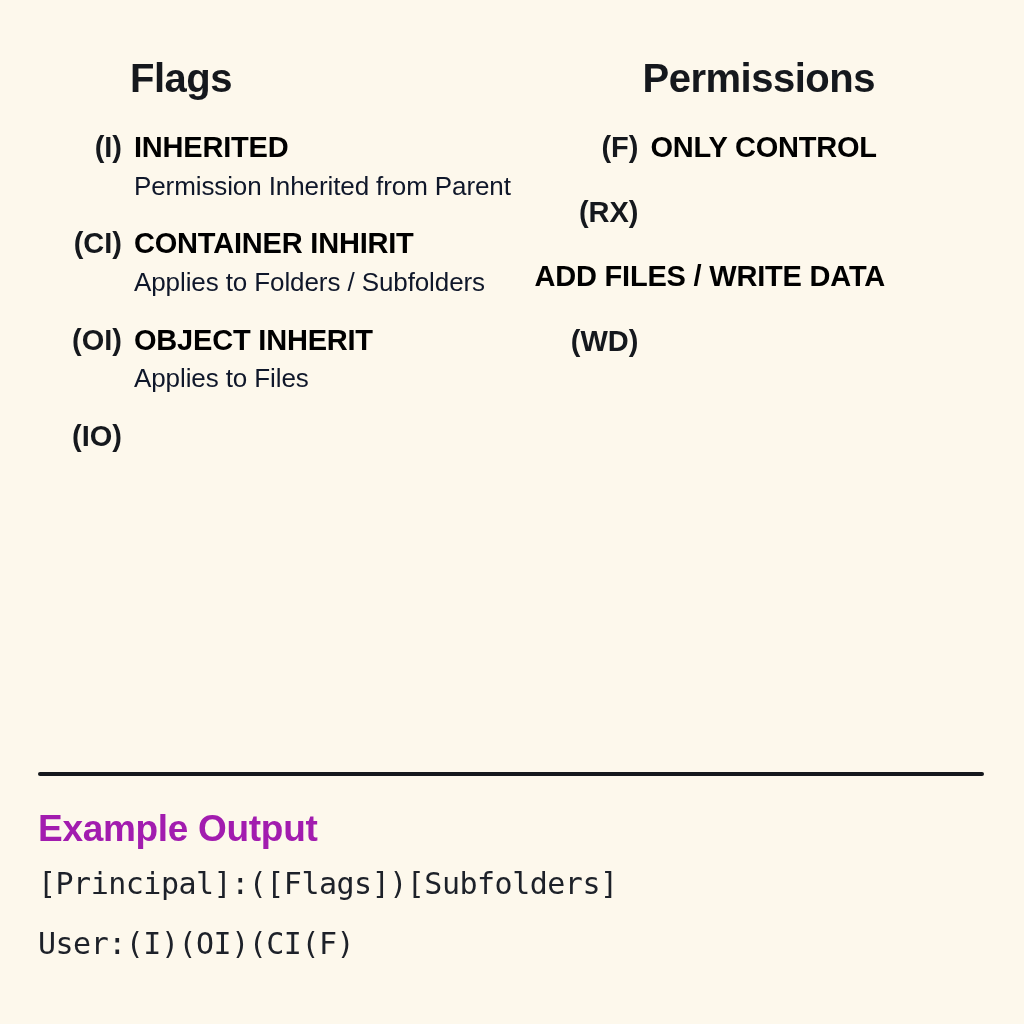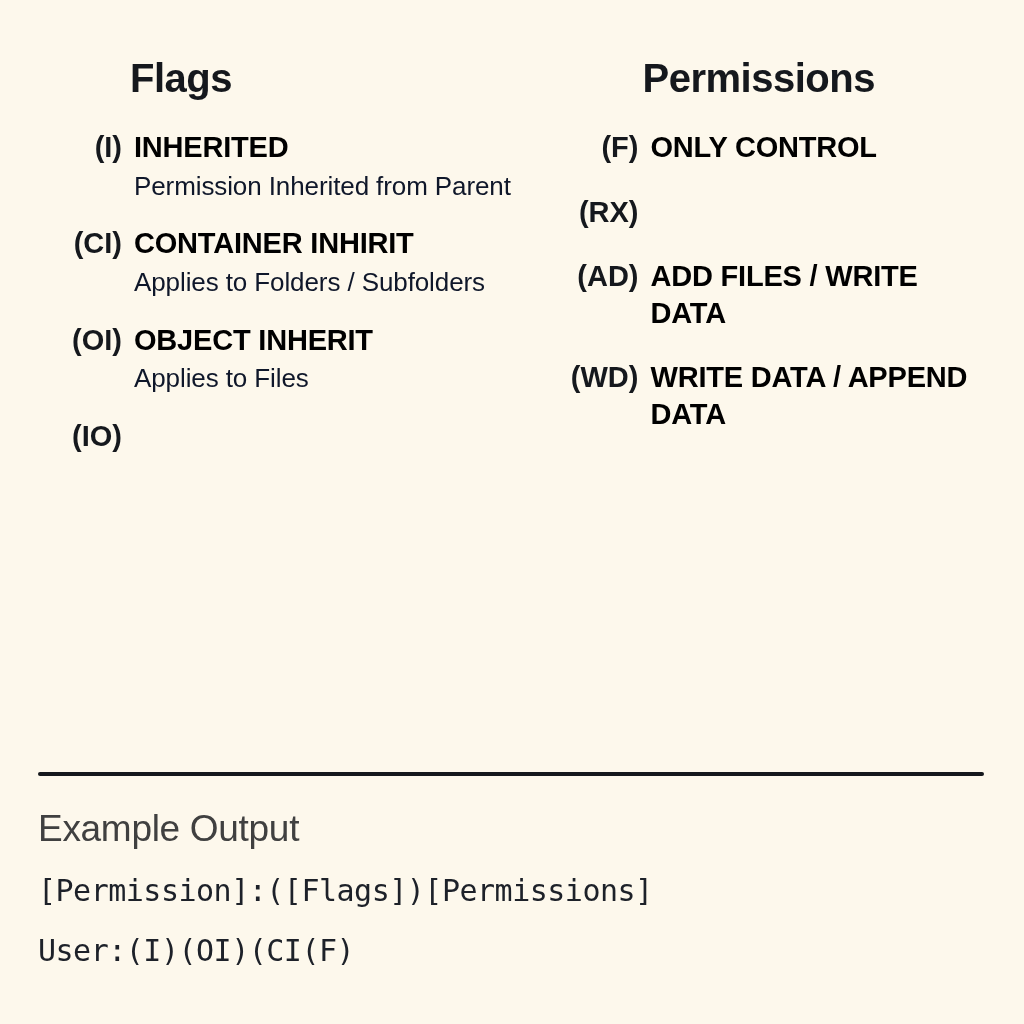--- a/index.html
+++ b/index.html
@@ -99,23 +99,23 @@
 
   
   .example {
     position: absolute;
     left: 38px;
     top: 808px;
     right: 40px;
   }
   .example-title {
     font-size: 37px;
-    font-weight: normal;
-    color: #404040;
-    margin: 0 0 26px 0;
+    font-weight: bold;
+    color: #a21caf;
+    margin: 0 0 19px 0;
     letter-spacing: -0.3px;
   }
   .mono-line {
     font-family: "DejaVu Sans Mono", monospace;
     font-size: 30px;
     color: #1d2129;
     line-height: 1.0;
     margin-bottom: 30px;
     letter-spacing: -0.5px;
   }
@@ -167,37 +167,33 @@
         <div class="entry-body">
           <div class="term">ONLY CONTROL</div>
         </div>
       </div>
 
       <div class="entry">
         <div class="code">(RX)</div>
       </div>
 
       <div class="entry">
-        <div class="code">(AD)</div>
         <div class="entry-body">
           <div class="term">ADD FILES / WRITE DATA</div>
         </div>
       </div>
 
       <div class="entry">
         <div class="code">(WD)</div>
-        <div class="entry-body">
-          <div class="term">WRITE DATA / APPEND DATA</div>
-        </div>
       </div>
     </div>
 
   </div>
 
   <div class="divider"></div>
 
   <div class="example">
     <h2 class="example-title">Example Output</h2>
-    <div class="mono-line">[Permission]:([Flags])[Permissions]</div>
+    <div class="mono-line">[Principal]:([Flags])[Subfolders]</div>
     <div class="mono-line">User:(I)(OI)(CI(F)</div>
   </div>
 
 </div>
 
 </body></html>

